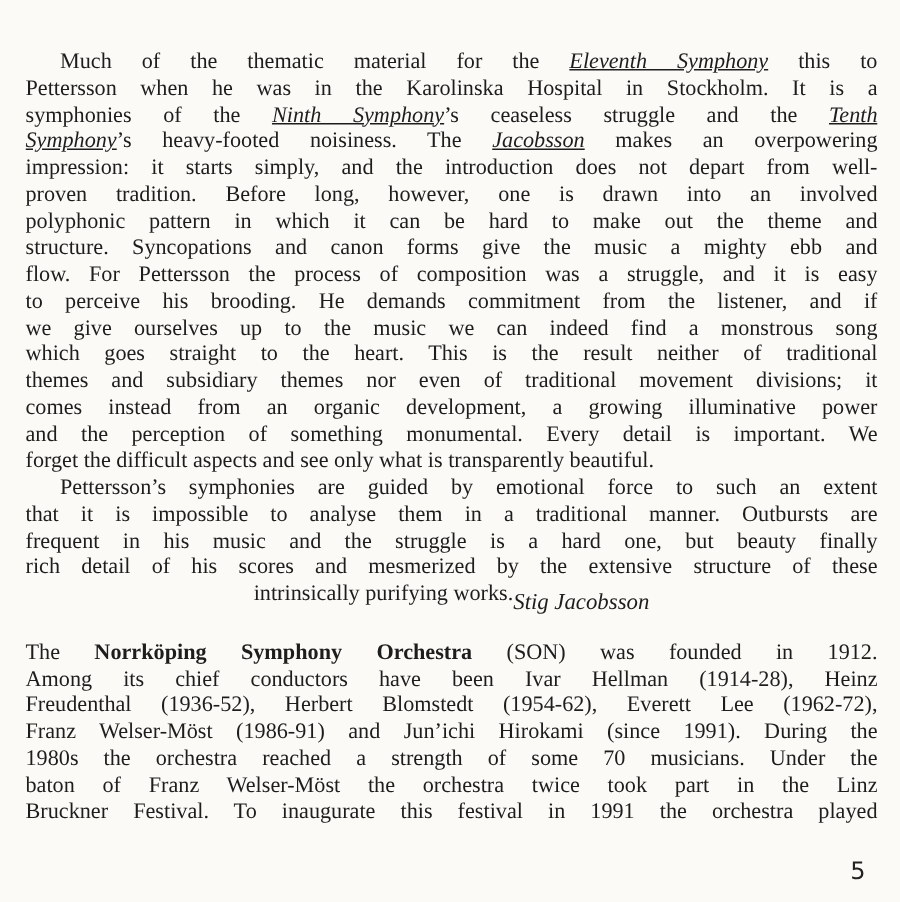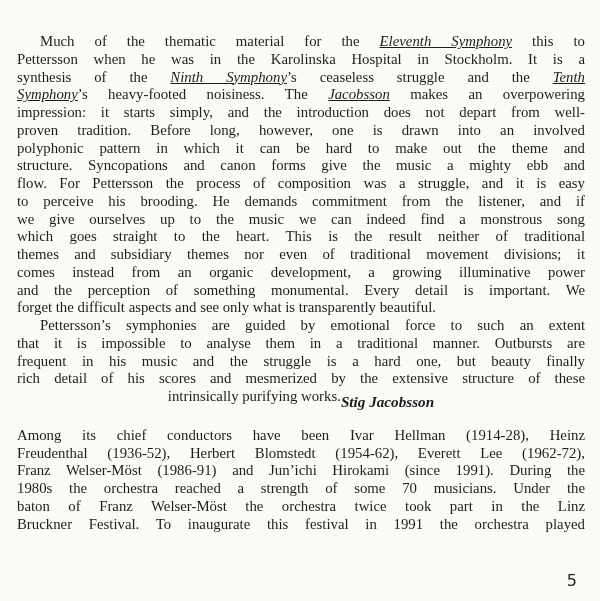--- a/index.html
+++ b/index.html
@@ -37,21 +37,21 @@
   .it { font-style: italic; text-decoration: underline; }
   .b  { font-weight: bold; }
   .sig-row {
     display: flex;
     justify-content: center;
     text-align: left;
     text-align-last: left;
     overflow: visible;
   }
   .sig {
-    font-weight: bold;
+    font-weight: normal;
     font-style: italic;
     transform: translateY(5px);
     font-size: 15.2px;
   }
   .page-number {
     position: absolute;
     right: 23px;
     bottom: 11px;
     font-size: 16px;
     font-family: "DejaVu Sans", "Liberation Sans", sans-serif;
@@ -59,21 +59,21 @@
   }
 </style>
 </head>
 <body>
 
 <div class="page">
   <div class="text-block">
       <div class="para indent">
         <div class="line"><span>Much of the thematic material for the </span><span class="it">Eleventh Symphony</span><span> this to</span></div>
         <div class="line"><span>Pettersson when he was in the Karolinska Hospital in Stockholm. It is a</span></div>
-        <div class="line"><span>synthesis of the </span><span class="it">Ninth Symphony</span><span>’s ceaseless struggle and the </span><span class="it">Tenth</span></div>
+        <div class="line"><span>symphonies of the </span><span class="it">Ninth Symphony</span><span>’s ceaseless struggle and the </span><span class="it">Tenth</span></div>
         <div class="line"><span class="it">Symphony</span><span>’s heavy-footed noisiness. The </span><span class="it">Jacobsson</span><span> makes an overpowering</span></div>
         <div class="line"><span>impression: it starts simply, and the introduction does not depart from well-</span></div>
         <div class="line"><span>proven tradition. Before long, however, one is drawn into an involved</span></div>
         <div class="line"><span>polyphonic pattern in which it can be hard to make out the theme and</span></div>
         <div class="line"><span>structure. Syncopations and canon forms give the music a mighty ebb and</span></div>
         <div class="line"><span>flow. For Pettersson the process of composition was a struggle, and it is easy</span></div>
         <div class="line"><span>to perceive his brooding. He demands commitment from the listener, and if</span></div>
         <div class="line"><span>we give ourselves up to the music we can indeed find a monstrous song</span></div>
         <div class="line"><span>which goes straight to the heart. This is the result neither of traditional</span></div>
         <div class="line"><span>themes and subsidiary themes nor even of traditional movement divisions; it</span></div>
@@ -85,20 +85,21 @@
         <div class="line"><span>Pettersson’s symphonies are guided by emotional force to such an extent</span></div>
         <div class="line"><span>that it is impossible to analyse them in a traditional manner. Outbursts are</span></div>
         <div class="line"><span>frequent in his music and the struggle is a hard one, but beauty finally</span></div>
         <div class="line"><span>rich detail of his scores and mesmerized by the extensive structure of these</span></div>
         <div class="line no-just sig-row">
           <span><span>intrinsically purifying works.</span></span>
           <span class="sig">Stig Jacobsson</span>
         </div>
       </div>
       <div class="para gap">
+        <div class="line"><span>The </span><span class="b">Norrköping Symphony Orchestra</span><span> (SON) was founded in 1912.</span></div>
         <div class="line"><span>Among its chief conductors have been Ivar Hellman (1914-28), Heinz</span></div>
         <div class="line"><span>Freudenthal (1936-52), Herbert Blomstedt (1954-62), Everett Lee (1962-72),</span></div>
         <div class="line"><span>Franz Welser-Möst (1986-91) and Jun’ichi Hirokami (since 1991). During the</span></div>
         <div class="line"><span>1980s the orchestra reached a strength of some 70 musicians. Under the</span></div>
         <div class="line"><span>baton of Franz Welser-Möst the orchestra twice took part in the Linz</span></div>
         <div class="line"><span>Bruckner Festival. To inaugurate this festival in 1991 the orchestra played</span></div>
       </div>
     </div>
   <div class="page-number">5</div>
 </div>

